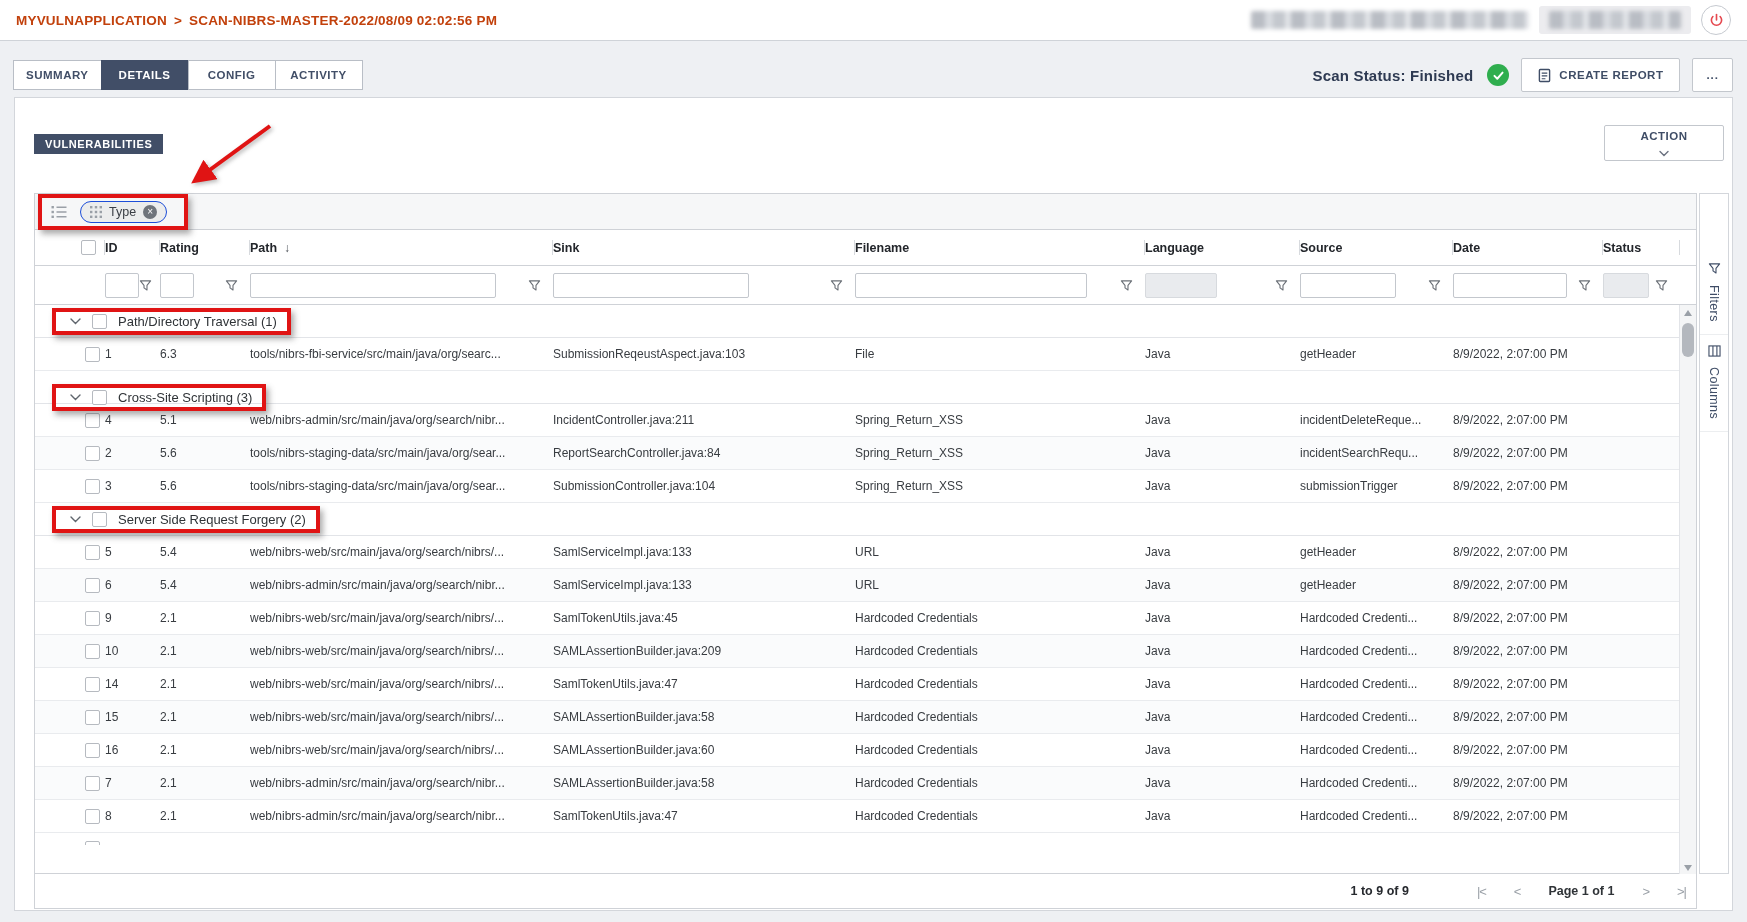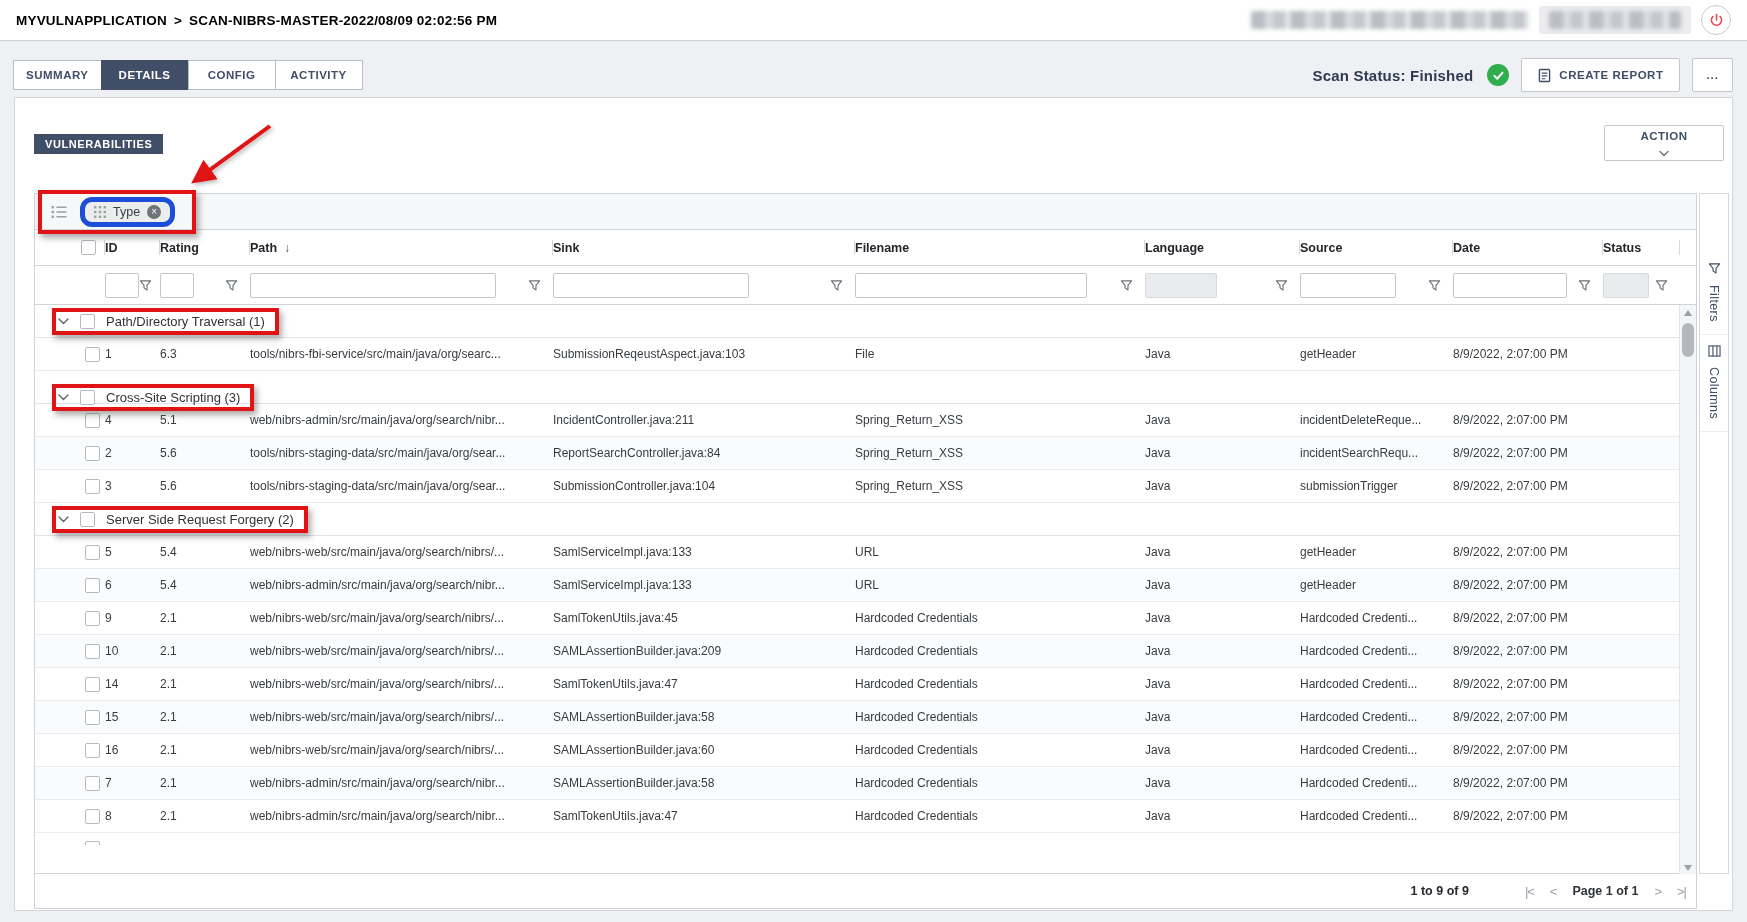--- a/index.html
+++ b/index.html
@@ -5,21 +5,21 @@
   html,body{margin:0;padding:0;}
   body{
     width:1747px;height:922px;position:relative;overflow:hidden;
     background:#eef0f3;font-family:"Liberation Sans",sans-serif;
     -webkit-font-smoothing:antialiased;
   }
   
   .topbar{position:absolute;top:0;left:0;right:0;height:41px;background:#fff;
     border-bottom:1px solid #cfd3d8;display:flex;align-items:center;
     justify-content:space-between;padding:0 16px;box-sizing:border-box;z-index:2;}
-  .breadcrumb{color:#000000;font-weight:700;font-size:13.5px;letter-spacing:.2px;white-space:nowrap;}
+  .breadcrumb{color:#c2410c;font-weight:700;font-size:13.5px;letter-spacing:.2px;white-space:nowrap;}
   .breadcrumb .sep{margin:0 7px;}
   .top-right{display:flex;align-items:center;gap:10px;}
   .redact{height:18px;border-radius:2px;
     background:repeating-linear-gradient(90deg,#b9bdc4 0 14px,#d8dbe0 14px 22px,#c4c8ce 22px 34px,#e2e4e8 34px 40px);
     filter:blur(2px);}
   .r1{width:278px;}
   .redact-wrap{background:#ececef;border-radius:3px;padding:5px 10px;}
   .r2{width:132px;}
   .power{width:30px;height:30px;border-radius:50%;border:1px solid #c6cad0;background:#fff;
     display:flex;align-items:center;justify-content:center;cursor:pointer;padding:0;}
@@ -44,21 +44,21 @@
     border:1px solid #d3d6db;box-sizing:border-box;}
   .vuln-badge{position:absolute;left:19px;top:36px;background:#414e67;color:#fff;
     font-size:11px;font-weight:700;letter-spacing:.6px;padding:4px 11px;}
   .btn.action{position:absolute;right:8px;top:27px;width:120px;height:36px;justify-content:center;flex-direction:column;}
   
   .table-shell{position:absolute;left:19px;top:95px;display:flex;}
   .table-main{width:1663px;height:681px;border:1px solid #cfd2d7;box-sizing:border-box;background:#fff;}
   .groupbar{height:36px;background:#f6f7f8;border-bottom:1px solid #cfd2d7;
     display:flex;align-items:center;padding-left:10px;box-sizing:border-box;}
   .groupbar-inner{position:relative;display:flex;align-items:center;gap:12px;padding:3px 10px 3px 6px;}
-  .chip{display:inline-flex;align-items:center;gap:7px;background:#eceded;border:5px solid #1d4ed8;
+  .chip{display:inline-flex;align-items:center;gap:7px;background:#eceded;border:1px solid #1d4ed8;
     border-radius:12px;padding:3px 9px;font-size:12.5px;color:#3a3e44;cursor:pointer;}
   .chip-x{width:14px;height:14px;border-radius:50%;background:#6f747b;color:#fff;font-size:10px;
     line-height:14px;display:flex;align-items:center;justify-content:center;cursor:pointer;}
   .red-frame{position:absolute;border:4px solid #e01414;box-shadow:3px 4px 6px rgba(70,70,70,.45);
     pointer-events:none;z-index:6;}
   .chip-frame{left:-7px;top:-4px;right:-11px;bottom:-4px;}
   .grid{display:grid;grid-template-columns:70px 55px 90px 303px 302px 290px 155px 153px 150px 77px;}
   .thead{height:35px;border-bottom:1px solid #cfd2d7;align-items:center;
     font-weight:700;font-size:12.5px;color:#23262b;}
   .h-cell{display:flex;align-items:center;position:relative;height:100%;padding-right:8px;box-sizing:border-box;cursor:pointer;}
@@ -72,21 +72,21 @@
   .f-input.gray{background:#e9ebee;border-color:#d7dade;}
   .rows-viewport{position:relative;height:571px;overflow:hidden;}
   .rows{width:1646px;}
   .row{height:33px;border-bottom:1px solid #e9ebee;align-items:center;font-size:12px;color:#383c41;box-sizing:border-box;}
   .row.alt{background:#fafbfc;}
   .row .cell{overflow:hidden;white-space:nowrap;padding-right:14px;}
   .cell-check{display:flex;align-items:center;gap:9px;padding-left:50px;}
   .cb{width:15px;height:15px;border:1.5px solid #b6bac0;border-radius:2px;background:#fff;
     box-sizing:border-box;flex:none;cursor:pointer;}
   .row.group{display:flex;padding-left:21px;background:#fff;border-bottom:1px solid #e2e4e8;}
-  .group-inner{position:relative;display:inline-flex;align-items:center;gap:11px;padding:3px 8px 3px 2px;font-size:13px;color:#2f3337;}
+  .group-inner{position:relative;display:inline-flex;align-items:center;gap:11px;padding:3px 8px 3px 14px;font-size:13px;color:#2f3337;}
   .group-frame{left:-4px;right:-6px;top:-3px;bottom:-3px;}
   .chev{display:flex;align-items:center;cursor:pointer;}
   .row.partial{height:12px;overflow:hidden;border-bottom:none;}
   .row.partial .cell-check{padding-top:8px;}
   
   .vscroll{position:absolute;right:0;top:0;bottom:0;width:16px;background:#f4f5f6;border-left:1px solid #e2e4e8;}
   .vs-arrow{position:absolute;left:0;width:16px;height:16px;display:flex;align-items:center;justify-content:center;cursor:pointer;}
   .vs-up{top:0;}
   .vs-down{bottom:0;}
   .vs-tri{width:0;height:0;border-left:4px solid transparent;border-right:4px solid transparent;}
@@ -95,21 +95,21 @@
   .vs-thumb{position:absolute;left:2px;right:2px;top:18px;height:34px;background:#b4b8be;border-radius:7px;cursor:pointer;}
   
   .side-strip{width:30px;height:681px;margin-left:2px;border:1px solid #d3d6db;background:#fff;
     box-sizing:border-box;padding-top:58px;display:flex;flex-direction:column;align-items:center;}
   .strip-item{display:flex;flex-direction:column;align-items:center;gap:7px;padding:10px 0 12px;
     color:#3f4d66;font-size:12.5px;cursor:pointer;border-bottom:1px solid #eceef0;width:100%;}
   .strip-label{writing-mode:vertical-rl;letter-spacing:.4px;}
   
   .pagination{position:absolute;left:19px;top:776px;width:1663px;height:35px;
     border:1px solid #cfd2d7;border-top:none;box-sizing:border-box;background:#fff;
-    display:flex;align-items:center;justify-content:flex-end;gap:16px;padding-right:10px;
+    display:flex;align-items:center;justify-content:flex-end;gap:28px;padding-right:10px;
     font-size:12.5px;color:#3a3e44;}
   .pg-range{font-weight:700;margin-right:40px;color:#26292e;}
   .pg-btn{color:#9aa0a7;font-size:13px;cursor:pointer;letter-spacing:-1px;}
   .pg-page{font-weight:600;color:#2f3337;}
   
   .annot-arrow{position:absolute;left:176px;top:120px;z-index:9;pointer-events:none;
     filter:drop-shadow(2px 2px 2px rgba(80,80,80,.4));}
 </style>
 </head>
 <body>

